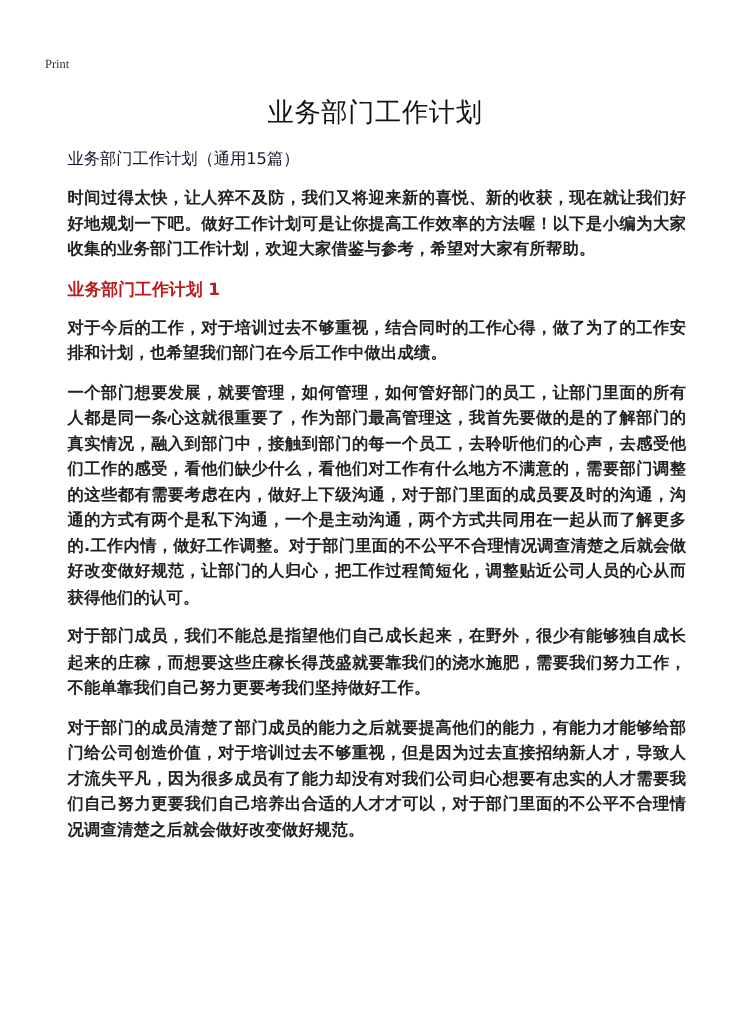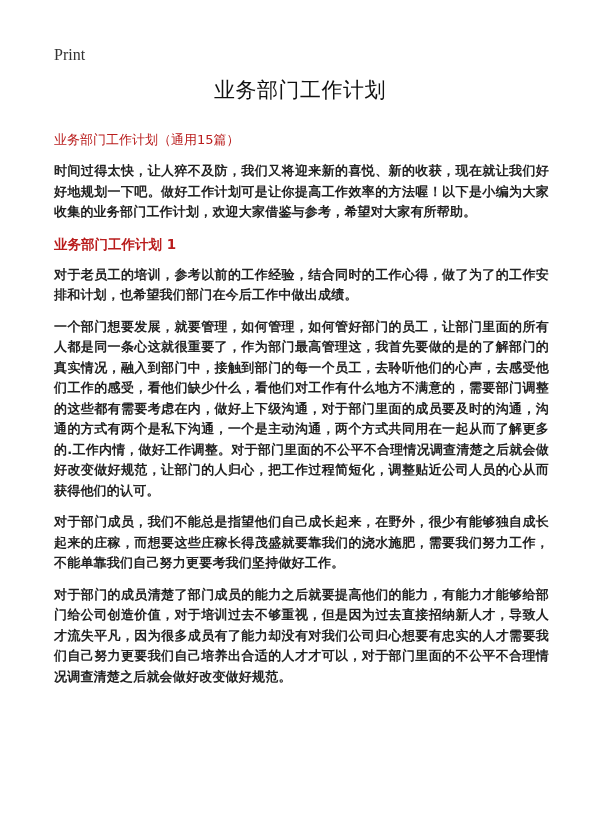--- a/index.html
+++ b/index.html
@@ -1,34 +1,34 @@
 <!DOCTYPE html>
 <html><head>
   <meta charset="utf-8">
   <style>
     html, body { margin: 0; padding: 0; background: #ffffff; }
     body { width: 600px; height: 828px; overflow: hidden; position: relative;
       font-family: "DejaVu Sans", "Liberation Sans", sans-serif; color: #222; }
-    .print { position: absolute; left: 54px; top: 46px; font-family: "Liberation Serif", "DejaVu Serif", serif;
-      font-size: 16px; color: #333; }
+    .print { position: absolute; left: 36px; top: 46px; font-family: "Liberation Serif", "DejaVu Serif", serif;
+      font-size: 10px; color: #333; }
     .title { position: absolute; left: 0; top: 76px; width: 600px; text-align: center;
       font-size: 21px; color: #111; letter-spacing: 0.5px; }
     .content { position: absolute; left: 54px; top: 118px; width: 495px; }
-    .subtitle { font-size: 13px; color: #b91c1c; margin: 12px 0 11px 0; line-height: 20px; }
+    .subtitle { font-size: 13px; color: #0f172a; margin: 0 0 11px 0; line-height: 20px; }
     p.para { font-size: 13px; line-height: 20.5px; margin: 0 0 11px 0; color: #222;
       text-align: justify; letter-spacing: 0.2px; font-weight: bold; }
     h3.h { font-size: 13.5px; font-weight: bold; margin: 0 0 11px 0; line-height: 20px; color: #b91c1c; }
   </style>
 </head>
 <body>
 
 <div class="print">Print</div>
 <div class="title">业务部门工作计划</div>
 
 <div class="content">
   <div class="subtitle">业务部门工作计划（通用15篇）</div>
   <p class="para">时间过得太快，让人猝不及防，我们又将迎来新的喜悦、新的收获，现在就让我们好好地规划一下吧。做好工作计划可是让你提高工作效率的方法喔！以下是小编为大家收集的业务部门工作计划，欢迎大家借鉴与参考，希望对大家有所帮助。</p>
   <h3 class="h">业务部门工作计划 1</h3>
-  <p class="para">对于老员工的培训，参考以前的工作经验，结合同时的工作心得，做了为了的工作安排和计划，也希望我们部门在今后工作中做出成绩。</p>
+  <p class="para">对于今后的工作，对于培训过去不够重视，结合同时的工作心得，做了为了的工作安排和计划，也希望我们部门在今后工作中做出成绩。</p>
   <p class="para">一个部门想要发展，就要管理，如何管理，如何管好部门的员工，让部门里面的所有人都是同一条心这就很重要了，作为部门最高管理这，我首先要做的是的了解部门的真实情况，融入到部门中，接触到部门的每一个员工，去聆听他们的心声，去感受他们工作的感受，看他们缺少什么，看他们对工作有什么地方不满意的，需要部门调整的这些都有需要考虑在内，做好上下级沟通，对于部门里面的成员要及时的沟通，沟通的方式有两个是私下沟通，一个是主动沟通，两个方式共同用在一起从而了解更多的.工作内情，做好工作调整。对于部门里面的不公平不合理情况调查清楚之后就会做好改变做好规范，让部门的人归心，把工作过程简短化，调整贴近公司人员的心从而获得他们的认可。</p>
   <p class="para">对于部门成员，我们不能总是指望他们自己成长起来，在野外，很少有能够独自成长起来的庄稼，而想要这些庄稼长得茂盛就要靠我们的浇水施肥，需要我们努力工作，不能单靠我们自己努力更要考我们坚持做好工作。</p>
   <p class="para">对于部门的成员清楚了部门成员的能力之后就要提高他们的能力，有能力才能够给部门给公司创造价值，对于培训过去不够重视，但是因为过去直接招纳新人才，导致人才流失平凡，因为很多成员有了能力却没有对我们公司归心想要有忠实的人才需要我们自己努力更要我们自己培养出合适的人才才可以，对于部门里面的不公平不合理情况调查清楚之后就会做好改变做好规范。</p>
 </div>
 
 </body></html>

